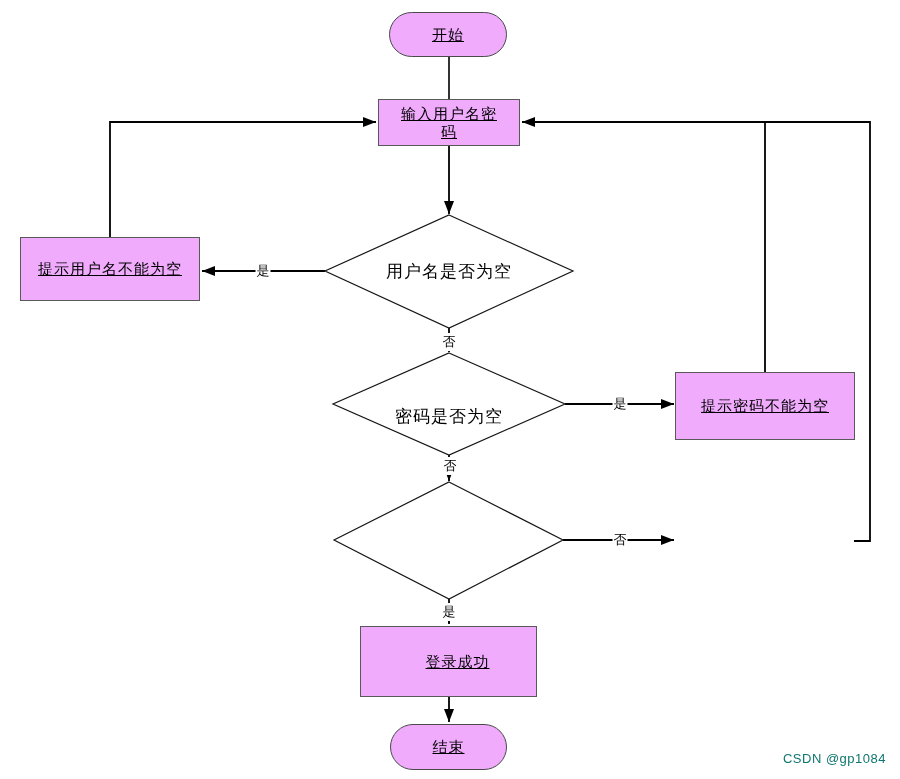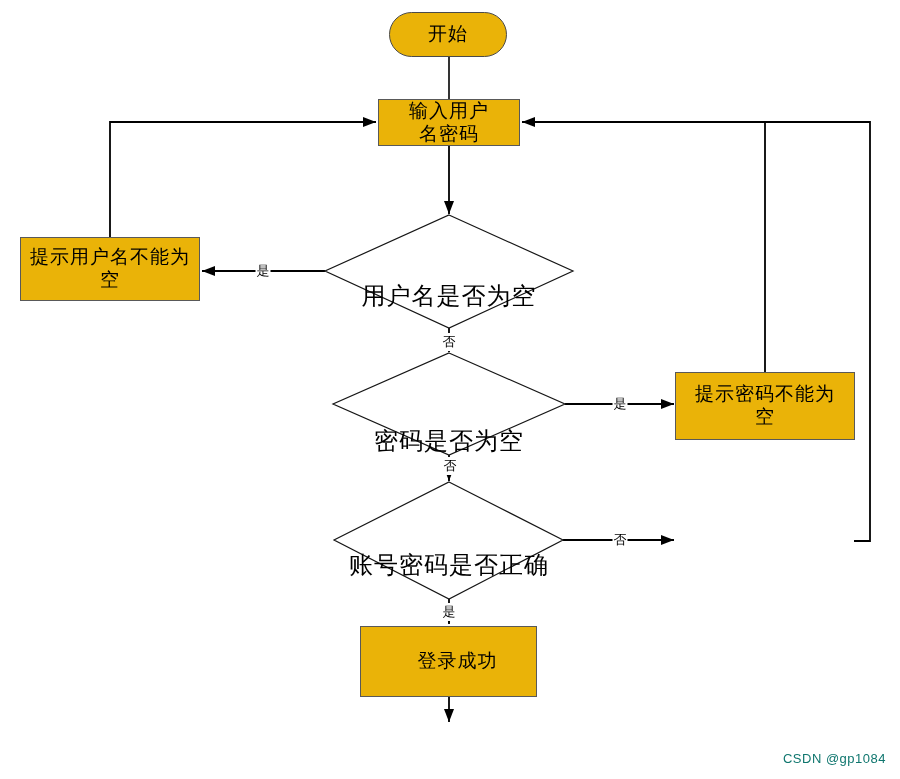--- a/index.html
+++ b/index.html
@@ -11,30 +11,31 @@
     color:#000;
     overflow:hidden;
   }
   .canvas svg{position:absolute;left:0;top:0;z-index:0;}
   .edge{fill:none;stroke:#000000;stroke-width:1.8;}
   .edge-thin{fill:none;stroke:#000000;stroke-width:1.6;}
   .diamond{fill:#ffffff;stroke:#161616;stroke-width:1.2;}
   .node{
     position:absolute;z-index:2;
     display:flex;align-items:center;justify-content:center;
-    text-align:center;background:#eab308;
-    font-size:19px;line-height:1.2;letter-spacing:1px;
+    text-align:center;background:#f0abfc;
+    font-size:15px;line-height:1.2;letter-spacing:1px;
     box-sizing:border-box;
+    text-decoration:underline;
   }
   .box{border:1.5px solid #595959;}
   .terminator{border:1.4px solid #4a4a4a;border-radius:23px;}
   .diamond-label{
     position:absolute;z-index:2;
     transform:translate(-50%,-50%);
-    font-size:24px;letter-spacing:1px;white-space:nowrap;margin-top:25px;
+    font-size:17px;letter-spacing:1px;white-space:nowrap;
   }
   .edge-label{
     position:absolute;z-index:3;
     transform:translate(-50%,-50%);
     font-size:13px;background:#ffffff;padding:0 1px;
   }
   .watermark{
     position:absolute;right:14px;bottom:13px;z-index:4;
     font-size:13px;color:#0f766e;letter-spacing:0.5px;
   }
@@ -94,24 +95,26 @@
 
   <div class="node box" style="left:675px;top:372px;width:180px;height:68px;padding:0 17px;">
     <span>提示密码不能为空</span>
   </div>
 
 
   <div class="node box" style="left:360px;top:626px;width:177px;height:71px;padding-left:18px;">
     <span>登录成功</span>
   </div>
 
+  <div class="node terminator" style="left:390px;top:724px;width:117px;height:46px;">
+    <span>结束</span>
+  </div>
 
   <div class="diamond-label" style="left:449px;top:271px;">用户名是否为空</div>
   <div class="diamond-label" style="left:449px;top:416px;">密码是否为空</div>
-  <div class="diamond-label" style="left:449px;top:540px;">账号密码是否正确</div>
 
   <span class="edge-label" style="left:263px;top:271px;">是</span>
   <span class="edge-label" style="left:449px;top:342px;">否</span>
   <span class="edge-label" style="left:620px;top:404px;">是</span>
   <span class="edge-label" style="left:450px;top:466px;">否</span>
   <span class="edge-label" style="left:620px;top:540px;">否</span>
   <span class="edge-label" style="left:449px;top:612px;">是</span>
 
   <div class="watermark">CSDN @gp1084</div>
 </div>

